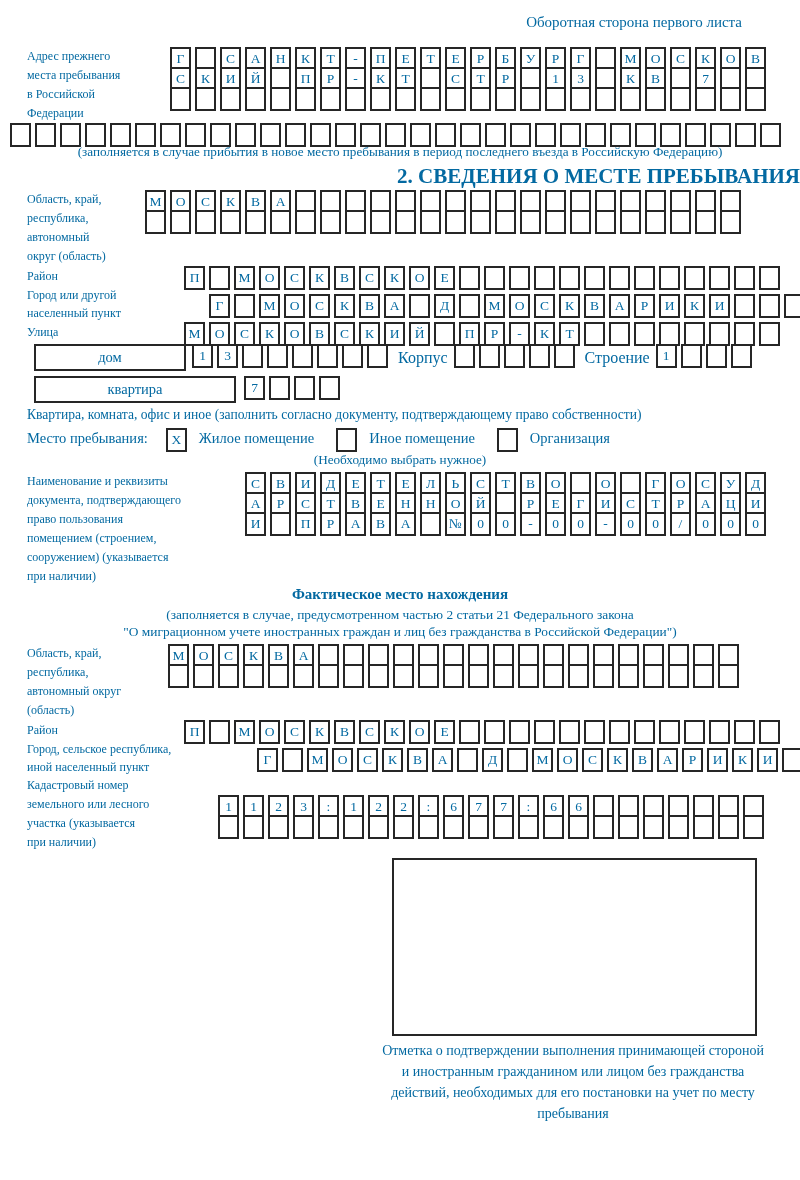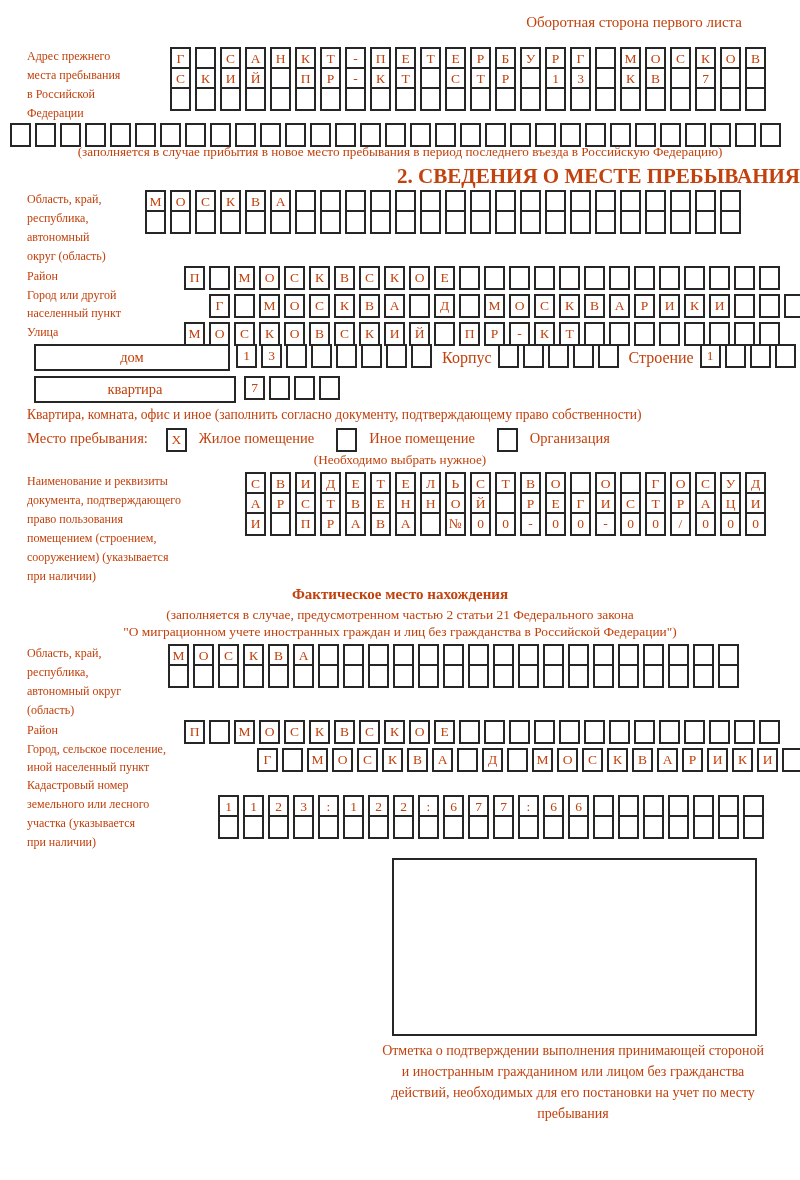--- a/index.html
+++ b/index.html
@@ -1,17 +1,17 @@
 <!DOCTYPE html>
 <html lang="ru"><head>
 <meta charset="utf-8">
 <style>
   html,body{margin:0;padding:0;background:#fff;}
   .page{
-    width:800px;height:1180px;background:#fff;color:#c2410c;
+    width:800px;height:1180px;background:#fff;color:#0369a1;
     font-family:"Liberation Serif","DejaVu Serif",serif;
     position:relative;overflow:hidden;
   }
   .corner{ text-align:right; padding:14px 58px 0 0; font-size:15px; }
 
   
   .cellrow{ white-space:nowrap; height:16px; margin-bottom:4px; }
   .cell{
     display:inline-block; width:21px; height:24px; box-sizing:border-box;
     border:2px solid #262626; margin-right:4px; text-align:center;
@@ -35,21 +35,21 @@
 
   .addr{ margin-top:16px; }
   .w143{ width:143px; } .w118{ width:118px; } .w141{ width:141px; }
   .w191{ width:191px; } .w218{ width:218px; }
 
   .domrow{ margin-left:34px; display:flex; align-items:flex-start; margin-top:2px; height:30px; }
   .widebox{
     box-sizing:border-box; border:2px solid #262626; height:27px; line-height:23px;
     text-align:center; font-size:14.5px; margin-right:6px; flex-shrink:0; background:#fff;
   }
-  .wb-dom{ width:196px; } .wb-kv{ width:202px; margin-right:8px; }
+  .wb-dom{ width:152px; } .wb-kv{ width:202px; margin-right:8px; }
   .inline-lbl{ font-size:16px; line-height:27px; margin:0 6px; flex-shrink:0; }
 
   .mestorow{ margin-left:27px; margin-top:2px; display:flex; align-items:center; height:26px; }
   .mestorow .mlabel{ font-size:14.5px; margin-right:18px; }
   .mestorow .opt{ display:flex; align-items:center; }
   .mestorow .opt .olabel{ font-size:14.5px; margin:0 22px 0 8px; }
 
   .docfield{ margin-top:4px; }
 
   .fact-title{ text-align:center; font-weight:bold; font-size:15px; height:20px; }
@@ -177,21 +177,21 @@
       <div class="cellrow"><span class="cell">&nbsp;</span><span class="cell">&nbsp;</span><span class="cell">&nbsp;</span><span class="cell">&nbsp;</span><span class="cell">&nbsp;</span><span class="cell">&nbsp;</span><span class="cell">&nbsp;</span><span class="cell">&nbsp;</span><span class="cell">&nbsp;</span><span class="cell">&nbsp;</span><span class="cell">&nbsp;</span><span class="cell">&nbsp;</span><span class="cell">&nbsp;</span><span class="cell">&nbsp;</span><span class="cell">&nbsp;</span><span class="cell">&nbsp;</span><span class="cell">&nbsp;</span><span class="cell">&nbsp;</span><span class="cell">&nbsp;</span><span class="cell">&nbsp;</span><span class="cell">&nbsp;</span><span class="cell">&nbsp;</span><span class="cell">&nbsp;</span></div>
     </div>
   </div>
 
   <div class="field vcenter">
     <div class="flabel w118">Район</div>
     <div class="cellrow"><span class="cell">П</span><span class="cell">&nbsp;</span><span class="cell">М</span><span class="cell">О</span><span class="cell">С</span><span class="cell">К</span><span class="cell">В</span><span class="cell">С</span><span class="cell">К</span><span class="cell">О</span><span class="cell">Е</span><span class="cell">&nbsp;</span><span class="cell">&nbsp;</span><span class="cell">&nbsp;</span><span class="cell">&nbsp;</span><span class="cell">&nbsp;</span><span class="cell">&nbsp;</span><span class="cell">&nbsp;</span><span class="cell">&nbsp;</span><span class="cell">&nbsp;</span><span class="cell">&nbsp;</span><span class="cell">&nbsp;</span><span class="cell">&nbsp;</span><span class="cell">&nbsp;</span></div>
   </div>
 
   <div class="field vcenter">
-    <div class="flabel lh2 w191">Город, сельское поселение,
+    <div class="flabel lh2 w191">Город, сельское республика,
 иной населенный пункт</div>
     <div class="cellrow"><span class="cell">Г</span><span class="cell">&nbsp;</span><span class="cell">М</span><span class="cell">О</span><span class="cell">С</span><span class="cell">К</span><span class="cell">В</span><span class="cell">А</span><span class="cell">&nbsp;</span><span class="cell">Д</span><span class="cell">&nbsp;</span><span class="cell">М</span><span class="cell">О</span><span class="cell">С</span><span class="cell">К</span><span class="cell">В</span><span class="cell">А</span><span class="cell">Р</span><span class="cell">И</span><span class="cell">К</span><span class="cell">И</span><span class="cell">&nbsp;</span></div>
   </div>
 
   <div class="field">
     <div class="flabel w191">Кадастровый номер
 земельного или лесного
 участка (указывается
 при наличии)</div>
     <div class="rows kad-rows">

